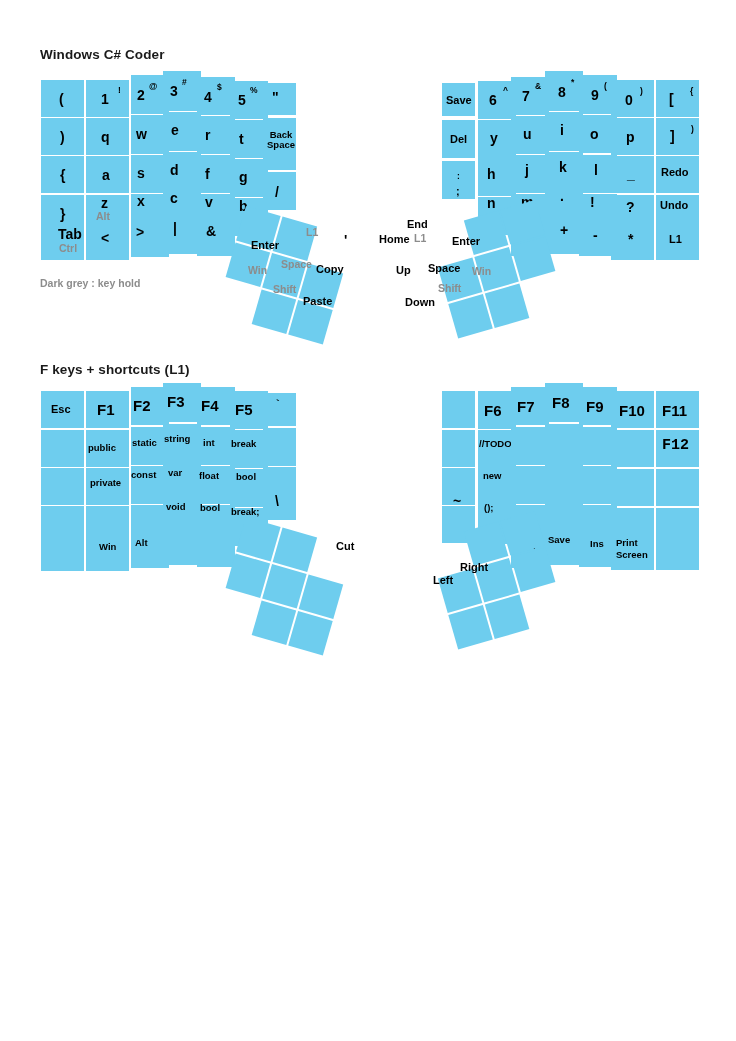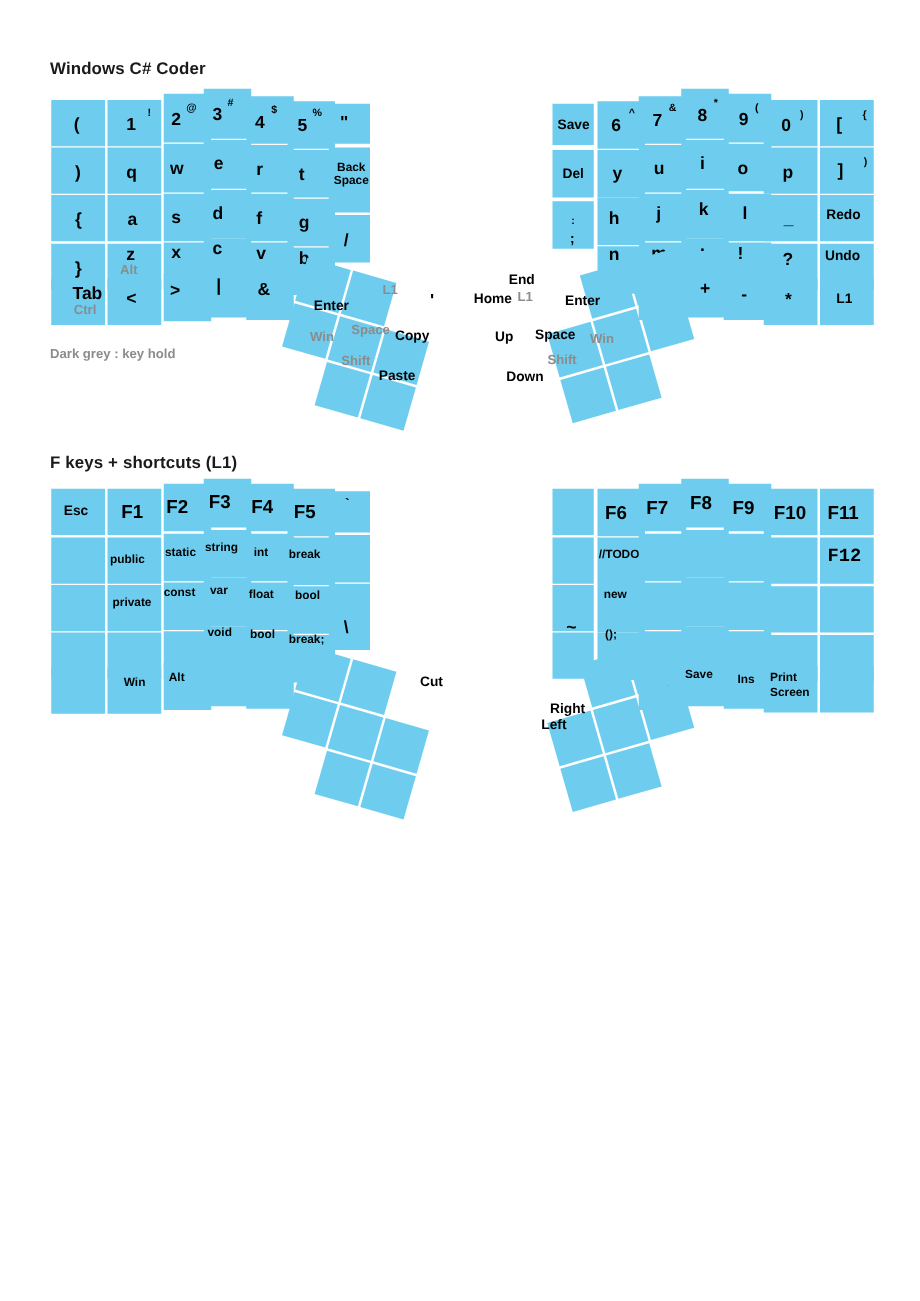--- a/index.html
+++ b/index.html
@@ -492,16 +492,16 @@
 
   <div style="position:absolute; left:418px; top:507px; width:120px; height:125px; transform:rotate(-16deg); transform-origin:100% 0;">
     <div class="key" style="left:42px; top:3px; width:36px; height:36px;"></div>
     <div class="key" style="left:80px; top:3px; width:36px; height:36px;"></div>
     <div class="key" style="left:4px; top:41px; width:36px; height:36px;"></div>
     <div class="key" style="left:42px; top:41px; width:36px; height:36px;"></div>
     <div class="key" style="left:80px; top:41px; width:36px; height:36px;"></div>
     <div class="key" style="left:4px; top:79px; width:36px; height:36px;"></div>
     <div class="key" style="left:42px; top:79px; width:36px; height:36px;"></div>
   </div>
-  <div class="lbl main sm" style="left:440px; top:562px;text-align:right;">Right</div>
+  <div class="lbl main sm" style="left:460px; top:562px;text-align:right;">Right</div>
   <div class="lbl main sm" style="left:433px; top:575px;">Left</div>
 
 </div>
 
 </body></html>

